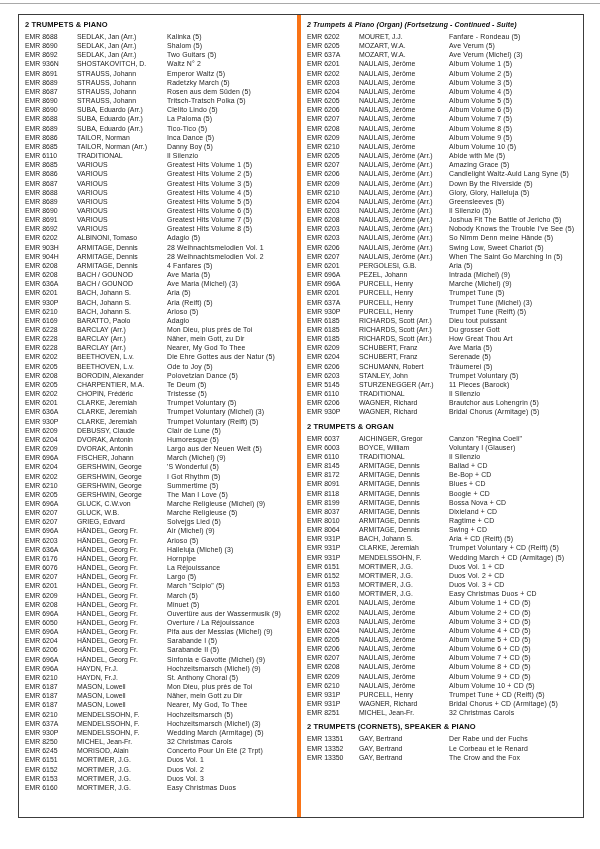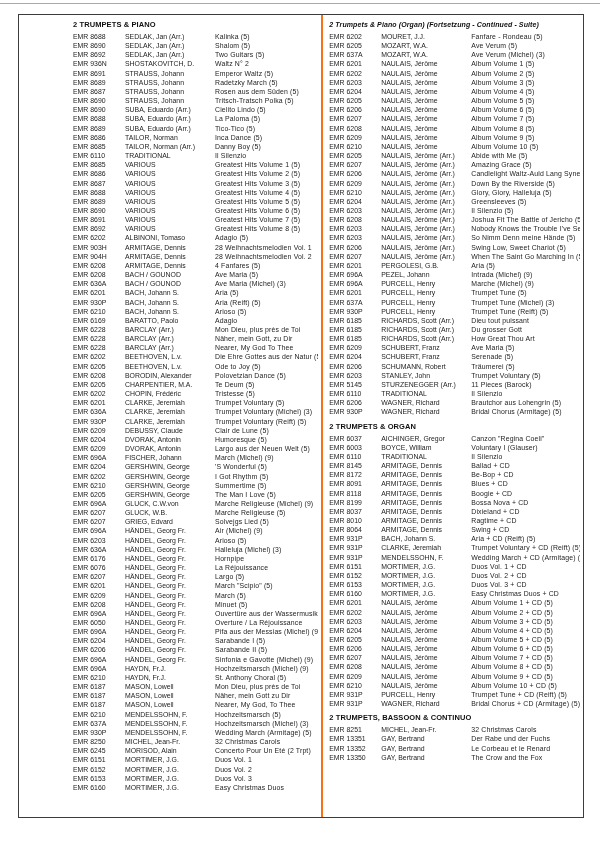--- a/index.html
+++ b/index.html
@@ -5,25 +5,25 @@
   html,body{margin:0;padding:0;}
   body{
     width:600px;height:849px;position:relative;
     background:#ffffff;
     font-family:"Liberation Sans","DejaVu Sans",sans-serif;
     -webkit-font-smoothing:antialiased;
   }
   .top-rule{position:absolute;top:3px;left:0;width:600px;height:1px;background:#a9a9a9;}
   .catalog-box{
     position:absolute;left:18px;top:14px;width:566px;height:804px;
-    border:1px solid #3c3c3c;display:flex;background:#fff;box-sizing:border-box;padding-left:48px;
+    border:1px solid #3c3c3c;display:flex;background:#fff;box-sizing:border-box;
   }
   .column{padding:4px 3px 4px 6px;overflow:hidden;box-sizing:border-box;}
   .column.left{width:278px;}
-  .column.right{width:286px;border-left:2px solid #f97316;}
+  .column.right{width:286px;border-left:4px solid #f97316;}
   .sec-title{
     font-size:7.5px;font-weight:700;line-height:9px;
     margin:5px 0 3px 0;color:#101010;white-space:nowrap;letter-spacing:.1px;
   }
   .sec-title:first-child{margin-top:1px;}
   .sec-title.italic{font-style:italic;font-size:7px;}
   .row{
     display:flex;line-height:9.15px;font-size:6.9px;color:#1c1c1c;
     white-space:nowrap;overflow:hidden;
   }
@@ -811,26 +811,26 @@
       <div class="row">
         <span class="num">EMR 931P</span>
         <span class="composer">PURCELL, Henry</span>
         <span class="title">Trumpet Tune + CD (Reift) (5)</span>
       </div>
       <div class="row">
         <span class="num">EMR 931P</span>
         <span class="composer">WAGNER, Richard</span>
         <span class="title">Bridal Chorus + CD (Armitage) (5)</span>
       </div>
-      <div class="sec-title">2 TRUMPETS, BASSOON &amp; CONTINUO</div>
       <div class="row">
         <span class="num">EMR 8251</span>
         <span class="composer">MICHEL, Jean-Fr.</span>
         <span class="title">32 Christmas Carols</span>
       </div>
+      <div class="sec-title">2 TRUMPETS (CORNETS), SPEAKER &amp; PIANO</div>
       <div class="row">
         <span class="num">EMR 13351</span>
         <span class="composer">GAY, Bertrand</span>
         <span class="title">Der Rabe und der Fuchs</span>
       </div>
       <div class="row">
         <span class="num">EMR 13352</span>
         <span class="composer">GAY, Bertrand</span>
         <span class="title">Le Corbeau et le Renard</span>
       </div>

